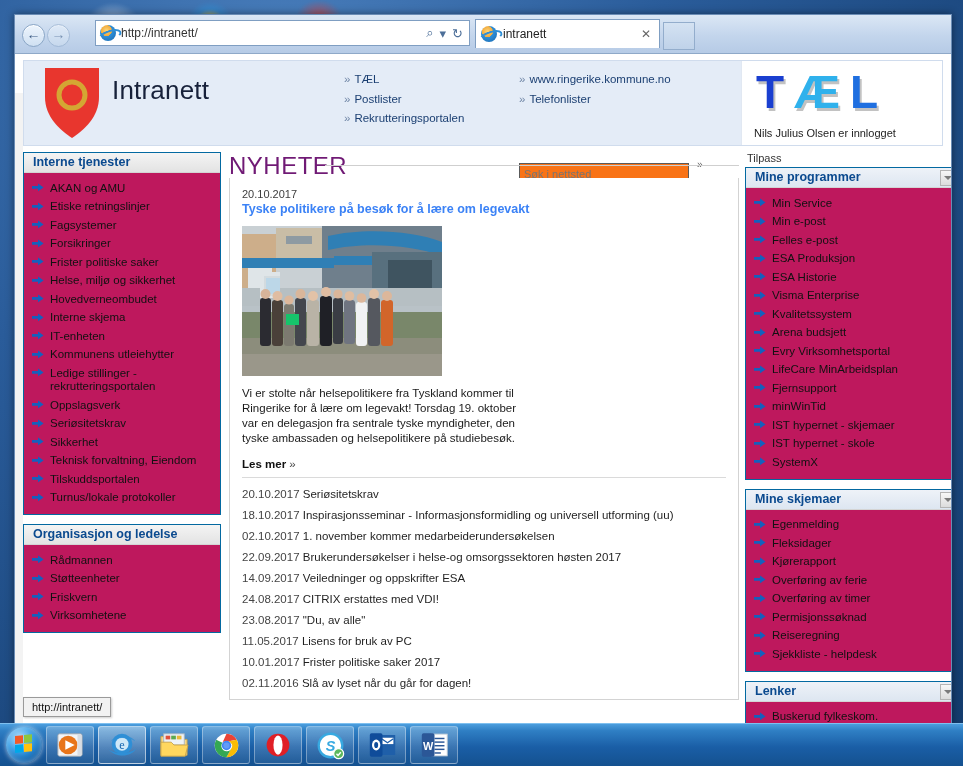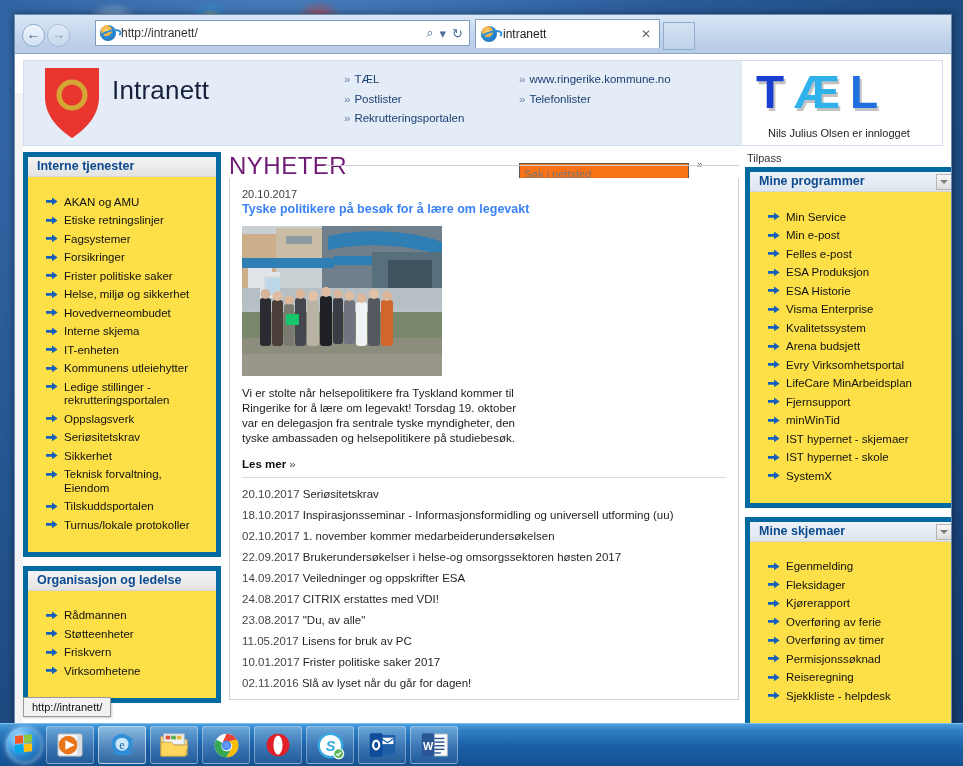--- a/index.html
+++ b/index.html
@@ -87,44 +87,44 @@
   #search{
     width:160px;height:17px;font-size:11px;color:#333;padding:1px 4px;
     border:1px solid #5a5a5a;background:#f97316;box-sizing:content-box;
     font-family:"Liberation Sans", sans-serif;
   }
   #search-chev{position:absolute;left:673px;top:98px;font-size:10px;color:#555;}
   #logo-box{position:absolute;right:0;top:0;width:200px;height:84px;background:#fff;
     border-left:1px solid #e1e8f2;}
   #tael{position:absolute;left:14px;top:4px;font-size:46px;font-weight:bold;letter-spacing:10px;
     text-shadow:2px 3px 0 rgba(120,120,120,.45);}
-  #loginstatus{position:absolute;left:26px;top:66px;font-size:11px;color:#222;}
+  #loginstatus{position:absolute;left:12px;top:66px;font-size:11px;color:#222;}
   
   #cols{position:relative;margin:6px 8px 0 8px;height:560px;}
   #colLeft{position:absolute;left:0;top:0;width:198px;}
   #colMid{position:absolute;left:206px;top:0;width:510px;}
   #colRight{position:absolute;left:722px;top:0;width:216px;}
   
-  .box{border:5px solid #0369a1;background:#fde047;margin-bottom:9px;}
+  .box{border:1px solid #0369a1;background:#be185d;margin-bottom:9px;}
   .box-h{
     height:19px;line-height:19px;padding-left:9px;font-size:12.5px;font-weight:bold;
     color:#0b4a8f;background:linear-gradient(#f4f4f4,#e3e3e3);
     border-bottom:1px solid #d4d4d4;position:relative;
   }
   .box-h.blue{background:linear-gradient(#eef2f8,#dde6f1);color:#0b4a8f;}
   .caret-btn{
     position:absolute;right:3px;top:2px;width:15px;height:14px;
     background:linear-gradient(#f7f7f7,#dcdcdc);border:1px solid #b4b4b4;
   }
   .caret-btn:after{
     content:"";position:absolute;left:3px;top:5px;
     border-left:4px solid transparent;border-right:4px solid transparent;
     border-top:4px solid #7b7b7b;
   }
-  .box ul{list-style:none;margin:12px;padding:4px 0 5px 0;}
+  .box ul{list-style:none;margin:2px;padding:4px 0 5px 0;}
   .box li{
     font-size:11.5px;color:#1a1a1a;padding:2.5px 6px 2.5px 24px;position:relative;
     line-height:13.5px;
   }
   .arrow{
     position:absolute;left:6px;top:4px;width:12px;height:8px;
   }
   .arrow svg{display:block;}
   .box li span.txt{color:#111;}
   

